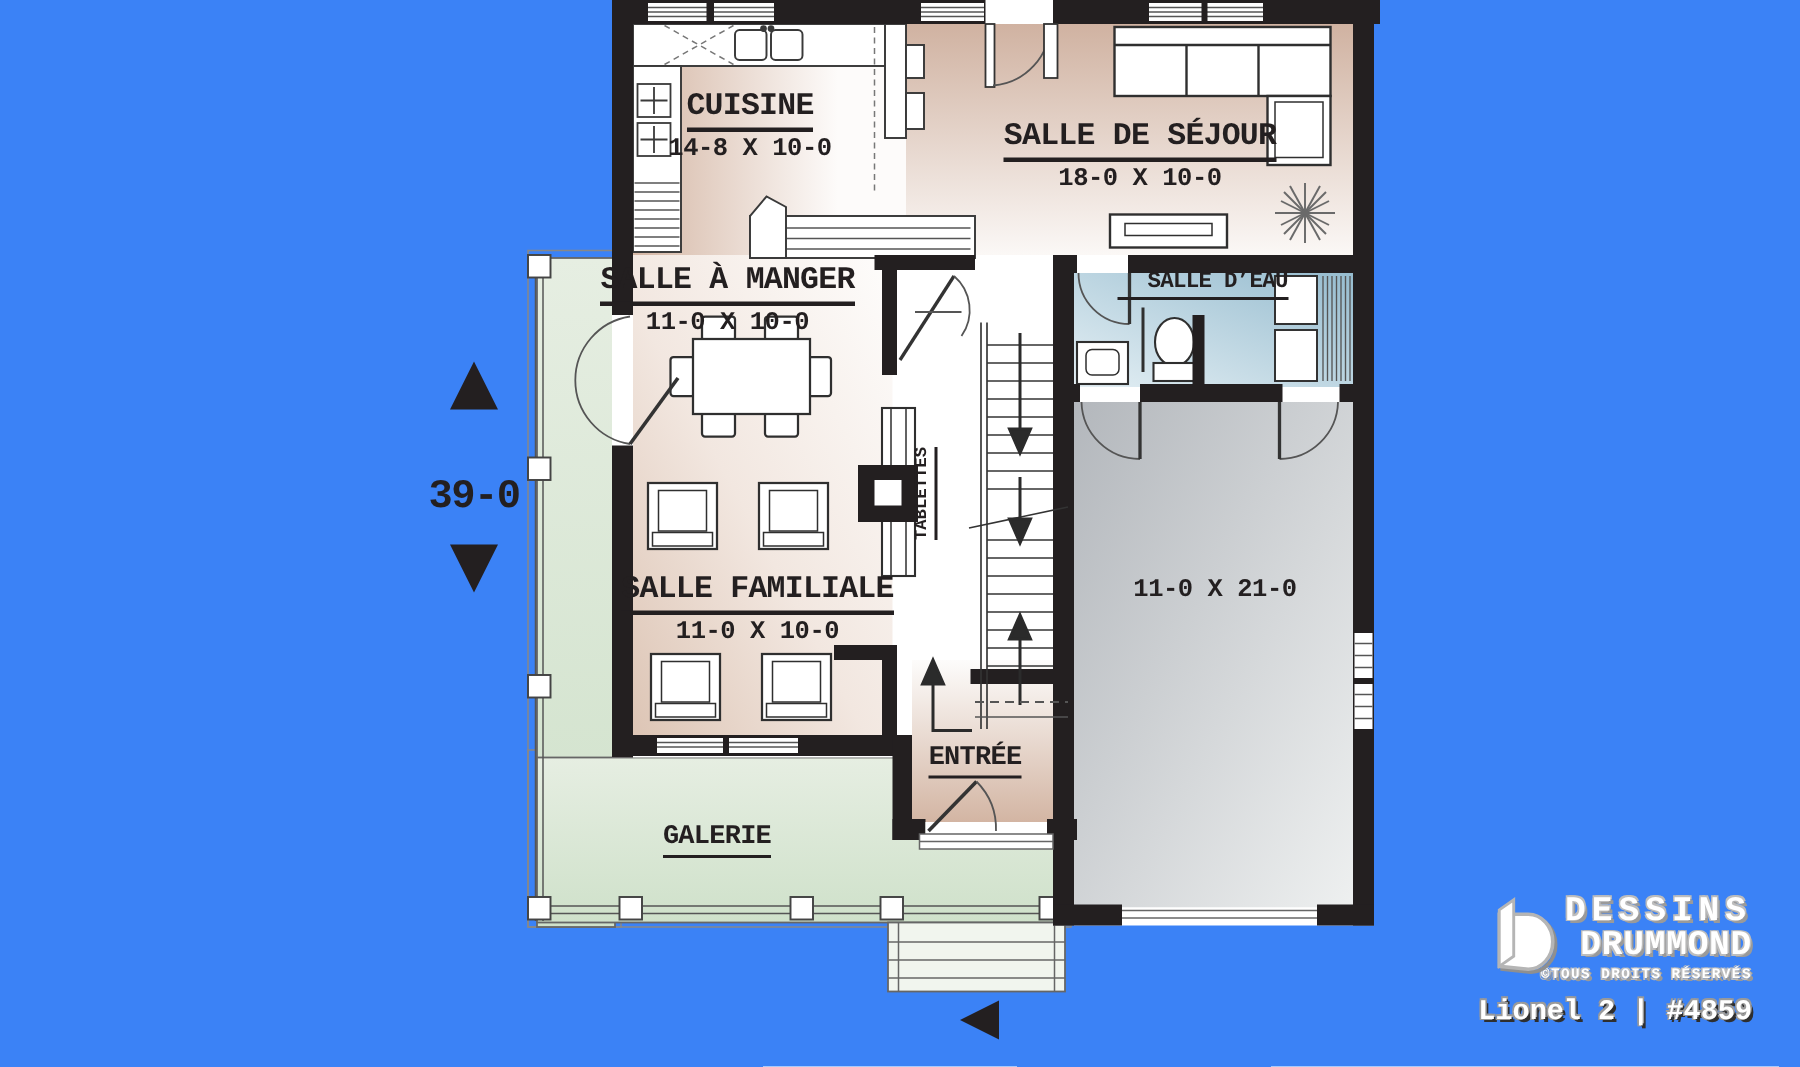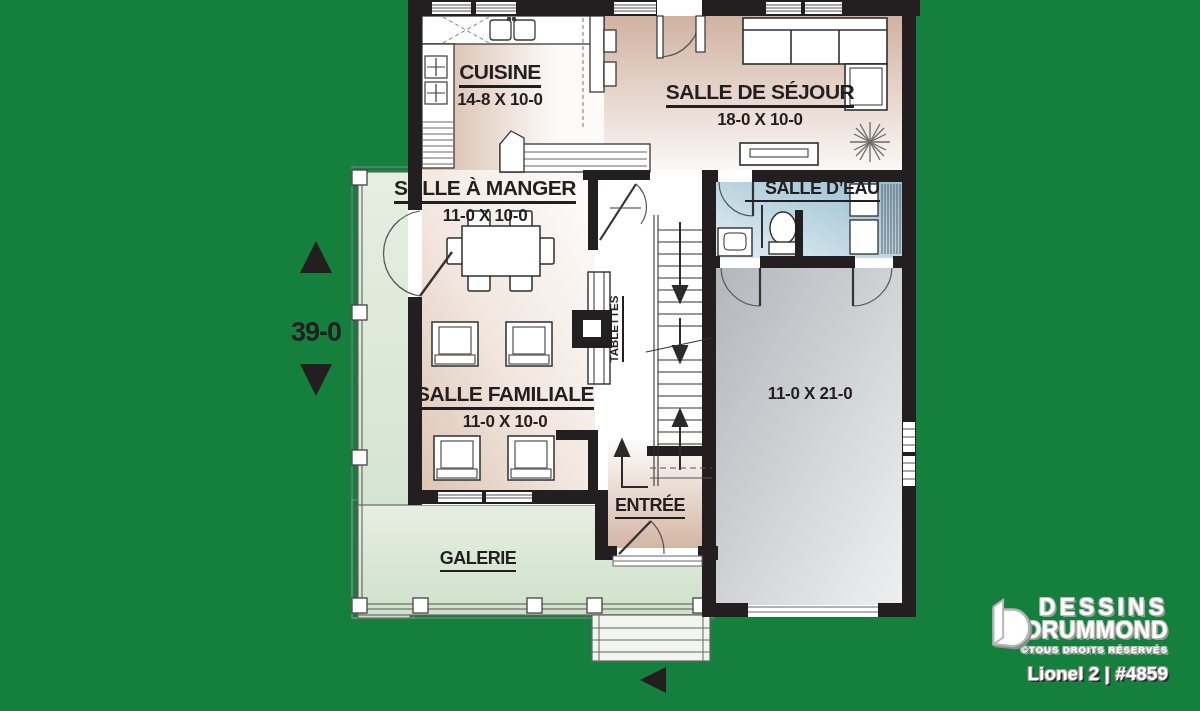--- a/index.html
+++ b/index.html
@@ -1,23 +1,23 @@
 <!DOCTYPE html>
 <html><head>
 <meta charset="utf-8">
 <style>
   html,body{margin:0;padding:0;background:#fff;}
-  .stage{position:relative;width:1200px;height:711px;background:#15803d;overflow:hidden;
-         font-family:Liberation Sans, sans-serif;color:#231f20;}
+  .stage{position:relative;width:1200px;height:711px;background:#3b82f6;overflow:hidden;
+         font-family:Liberation Mono, monospace;color:#231f20;}
   .stage svg{position:absolute;left:0;top:0;}
   .lbl{position:absolute;text-align:center;line-height:1.05;}
   .room-name{display:inline-block;font-weight:700;font-size:21px;letter-spacing:-0.5px;
              border-bottom:3px solid #231f20;padding-bottom:2px;white-space:nowrap;}
   .room-dims{font-weight:700;font-size:17px;letter-spacing:-0.3px;margin-top:3px;white-space:nowrap;}
-  .small .room-name{font-size:18px;border-bottom-width:2px;padding-left:20px;}
+  .small .room-name{font-size:15px;border-bottom-width:2px;padding-left:20px;}
   .mid .room-name{font-size:18px;border-bottom-width:2.5px;}
   .tiny-vert{position:absolute;left:562px;top:321px;width:100px;height:16px;
              transform:rotate(-90deg);transform-origin:50% 50%;text-align:center;}
   .tiny-vert .room-name{font-size:11.5px;border-bottom-width:2px;letter-spacing:0;}
   .dim-v{position:absolute;left:283px;top:241px;width:66px;display:flex;flex-direction:column;
          align-items:center;gap:16px;}
   .dim-h{position:absolute;left:578px;top:667px;width:150px;display:flex;flex-direction:column;
          justify-content:center;align-items:center;gap:7px;}
   .dim-text{font-weight:700;font-size:27px;letter-spacing:-1px;white-space:nowrap;margin-top:28px;}
   .tri-up{width:0;height:0;border-left:16px solid transparent;border-right:16px solid transparent;

